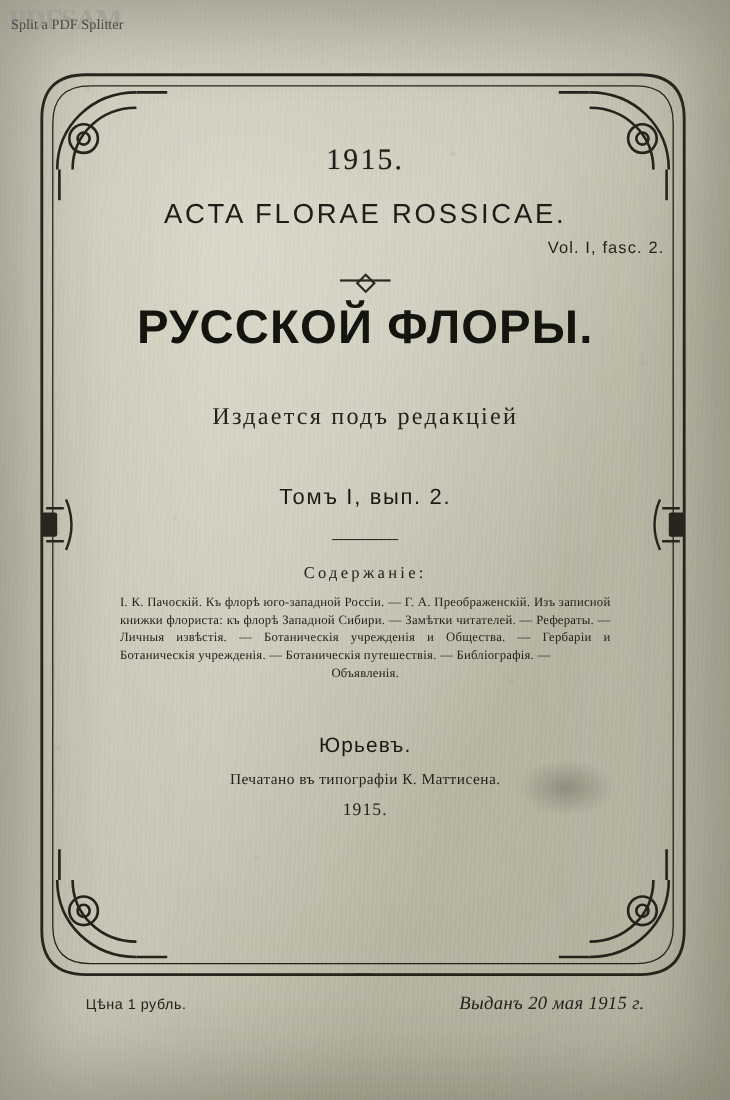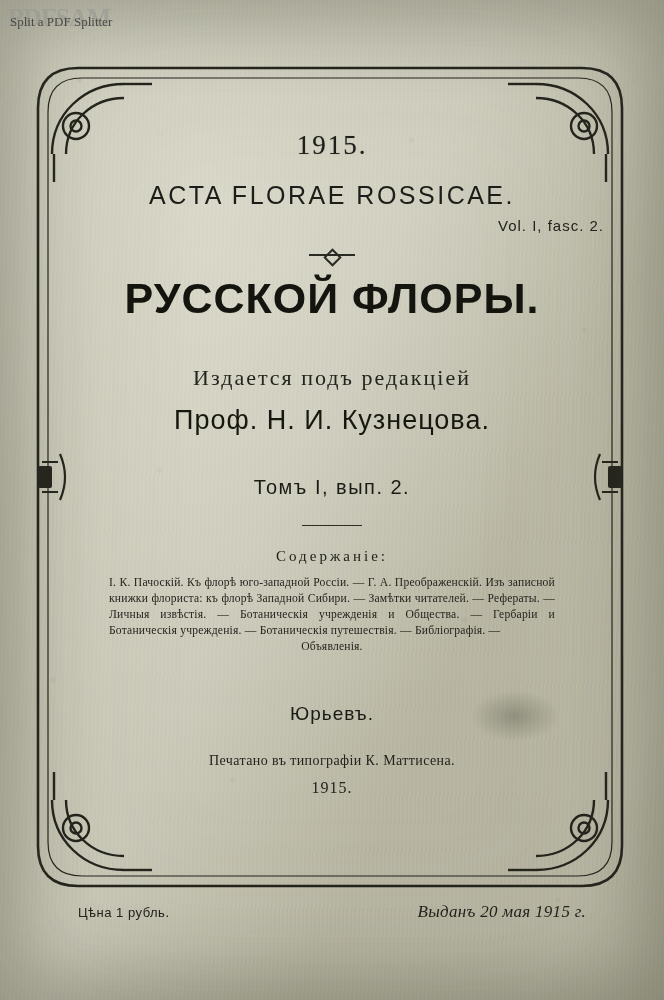--- a/index.html
+++ b/index.html
@@ -165,21 +165,21 @@
     font-size: 27px;
     letter-spacing: 1px;
     margin-top: 14px;
     color: #17170f;
   }
 
   .volume {
     font-family: "Liberation Sans", sans-serif;
     font-size: 20px;
     letter-spacing: 1.5px;
-    margin-top: 40px;
+    margin-top: 50px;
     color: #1b1b15;
   }
 
   .short-rule {
     width: 60px;
     height: 0;
     border-top: 1.5px solid #2d2d26;
     margin: 26px auto 0;
   }
 
@@ -204,21 +204,21 @@
   .city {
     font-family: "Liberation Sans", sans-serif;
     font-size: 19px;
     letter-spacing: 1px;
     margin-top: 48px;
     color: #1a1a14;
   }
   .printer {
     font-size: 14px;
     letter-spacing: .4px;
-    margin-top: 28px;
+    margin-top: 12px;
     color: #23231d;
   }
   .year2 {
     font-size: 16px;
     letter-spacing: 1px;
     margin-top: 10px;
     color: #23231d;
   }
 
   
@@ -323,21 +323,20 @@
     <p class="ln year">1915.</p>
 
     <p class="ln latin">ACTA FLORAE ROSSICAE.</p>
     <p class="ln latin-sub">Vol. I, fasc. 2.</p>
 
     <div class="rule-orn"></div>
 
     <p class="ln title2">РУССКОЙ ФЛОРЫ.</p>
 
     <p class="ln editor-pre">Издается подъ редакціей</p>
-    <p class="ln editor-name">Проф. Н. И. Кузнецова.</p>
 
     <p class="ln volume">Томъ I, вып. 2.</p>
 
     <div class="short-rule"></div>
 
     <p class="ln contents-head">Содержаніе:</p>
 
     <div class="contents-body">
       <span>І. К. Пачоскій. Къ флорѣ юго-западной Россіи. — Г. А. Преображенскій. Изъ записной книжки флориста: къ флорѣ Западной Сибири. — Замѣтки читателей. — Рефераты. — Личныя извѣстія. — Ботаническія учрежденія и Общества. — Гербаріи и Ботаническія учрежденія. — Ботаническія путешествія. — Библіографія. —</span>
       <span class="last">Объявленія.</span>

